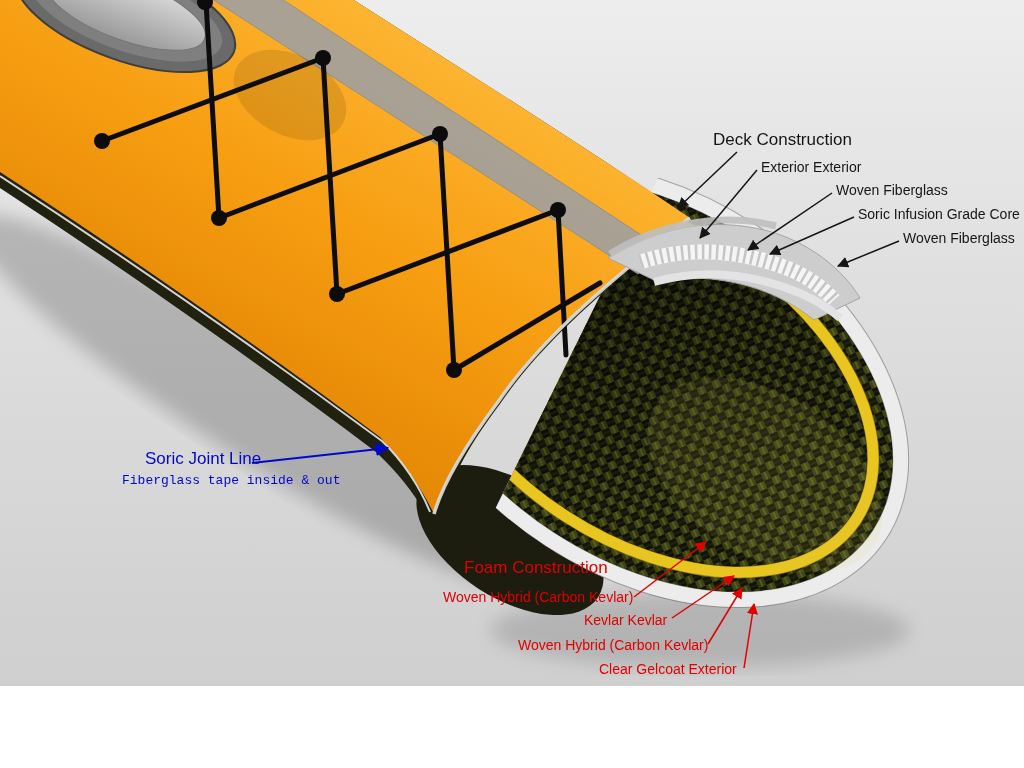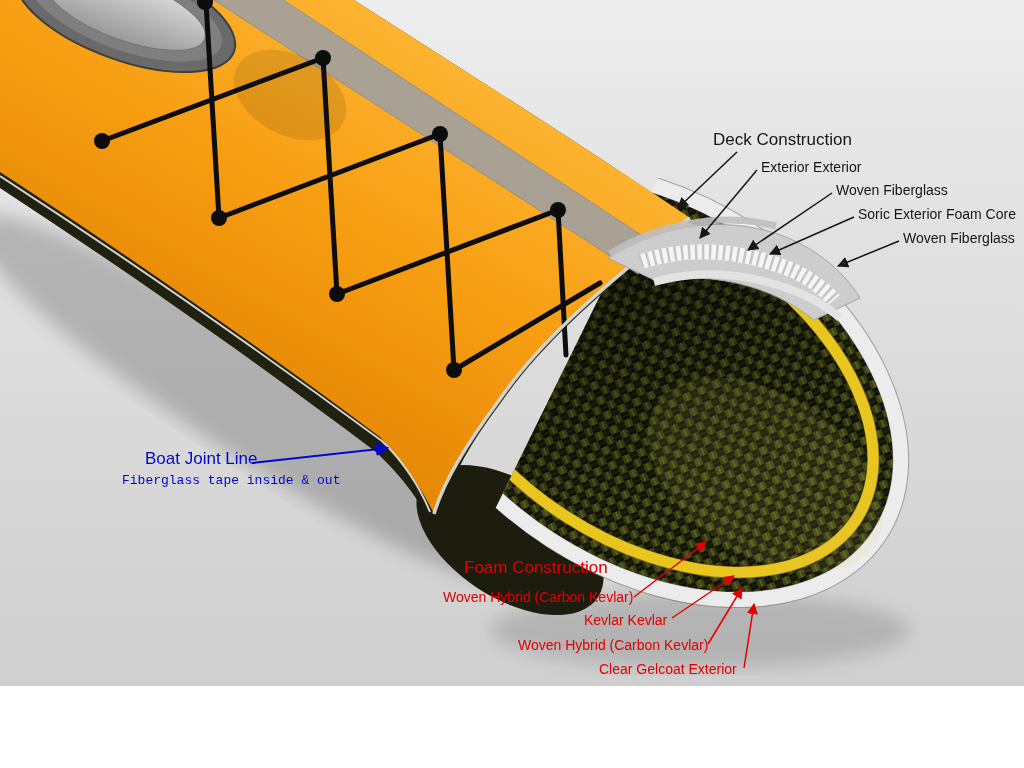--- a/index.html
+++ b/index.html
@@ -136,24 +136,24 @@
       <line x1="634" y1="597" x2="706" y2="542" marker-end="url(#ahRed)"></line>
       <line x1="672" y1="618" x2="734" y2="576" marker-end="url(#ahRed)"></line>
       <line x1="708" y1="644" x2="742" y2="588" marker-end="url(#ahRed)"></line>
       <line x1="744" y1="668" x2="754" y2="604" marker-end="url(#ahRed)"></line>
     </g>
   </svg>
 
   <div class="lbl heading black" style="left:713px; top:130px">Deck Construction</div>
   <div class="lbl black" style="left:761px; top:159px">Exterior Exterior</div>
   <div class="lbl black" style="left:836px; top:182px">Woven Fiberglass</div>
-  <div class="lbl black" style="left:858px; top:206px">Soric Exterior Foam Core</div>
+  <div class="lbl black" style="left:858px; top:206px">Soric Infusion Grade Core</div>
   <div class="lbl black" style="left:903px; top:230px">Woven Fiberglass</div>
 
-  <div class="lbl heading blue" style="left:145px; top:449px">Boat Joint Line</div>
+  <div class="lbl heading blue" style="left:145px; top:449px">Soric Joint Line</div>
   <div class="lbl sub blue" style="left:122px; top:474px">Fiberglass tape inside &amp; out</div>
 
   <div class="lbl heading red" style="left:464px; top:558px">Foam Construction</div>
   <div class="lbl red" style="left:443px; top:589px">Woven Hybrid (Carbon Kevlar)</div>
   <div class="lbl red" style="left:584px; top:612px">Kevlar Kevlar</div>
   <div class="lbl red" style="left:518px; top:637px">Woven Hybrid (Carbon Kevlar)</div>
   <div class="lbl red" style="left:599px; top:661px">Clear Gelcoat Exterior</div>
 
 </div>
 

